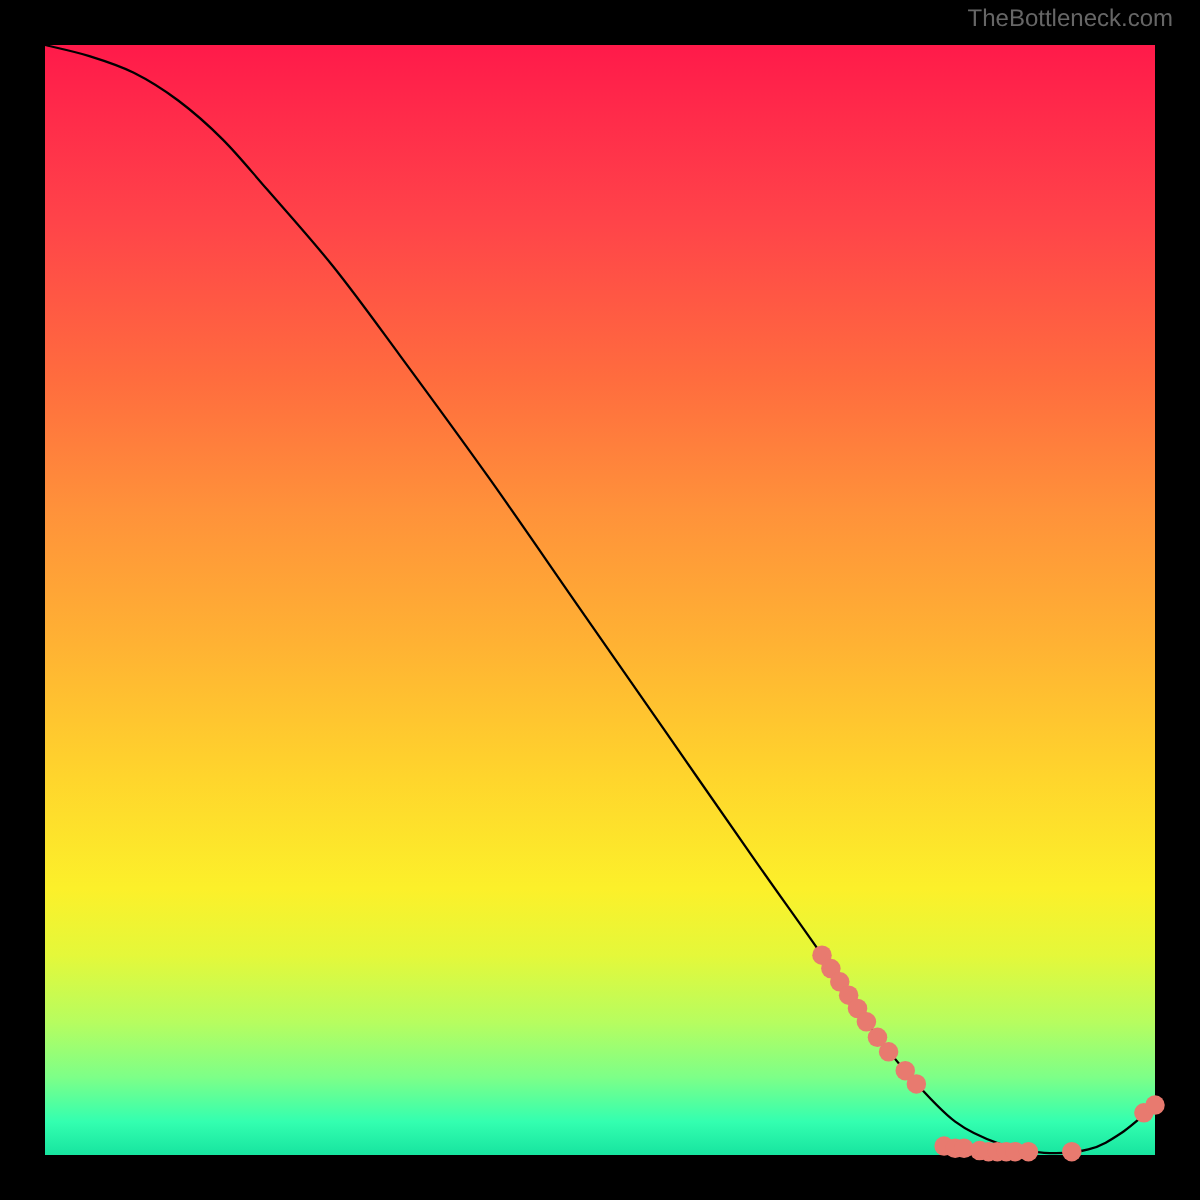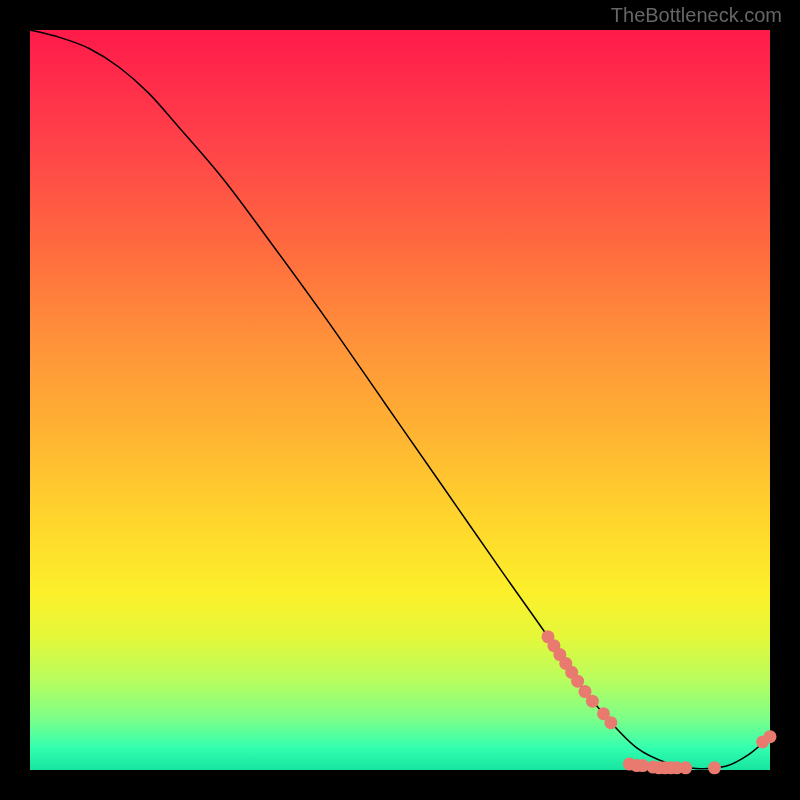--- a/index.html
+++ b/index.html
@@ -9,21 +9,21 @@
     background: #000;
     position: relative;
     font-family: Arial, Helvetica, sans-serif;
     overflow: hidden;
   }
   .watermark {
     position: absolute;
     top: 4px;
     right: 18px;
     color: #666;
-    font-size: 20px;
+    font-size: 16px;
     font-weight: 400;
     z-index: 10;
   }
   .plot-area {
     position: absolute;
     left: 30px;
     top: 30px;
     width: 740px;
     height: 740px;
   }

